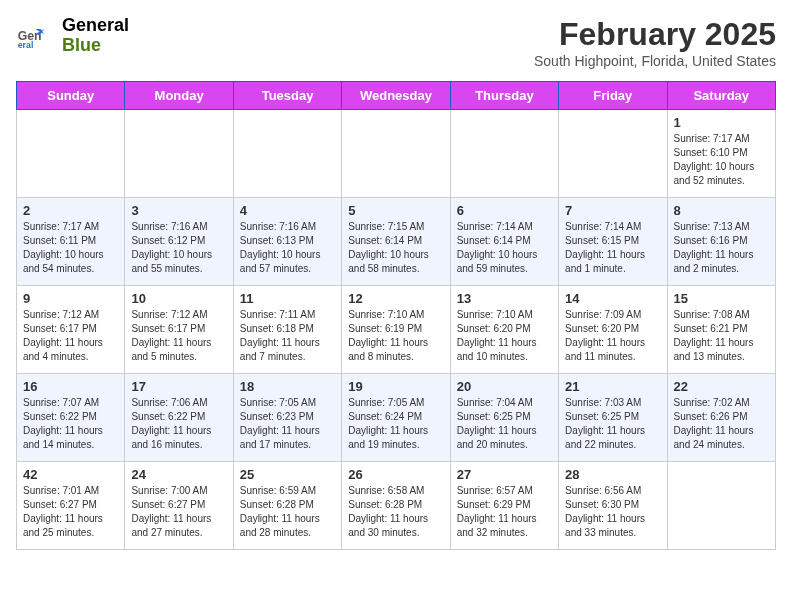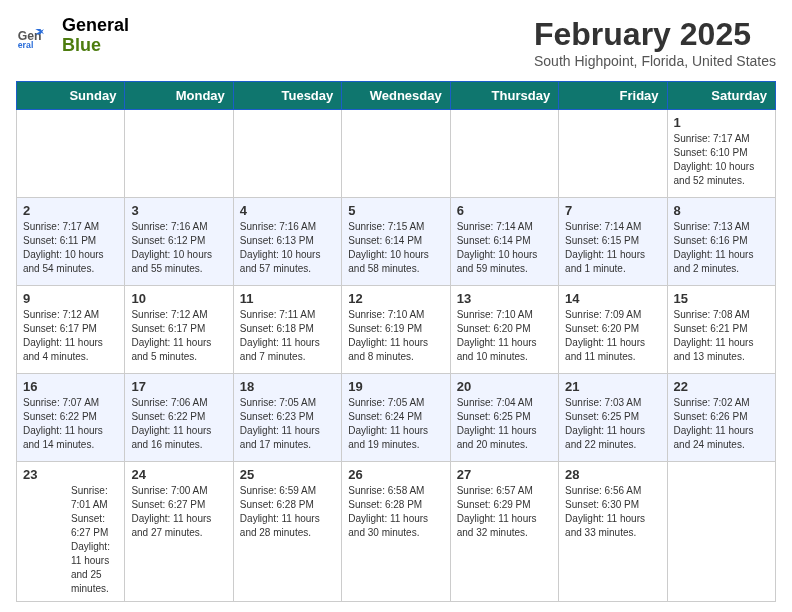--- a/index.html
+++ b/index.html
@@ -26,39 +26,40 @@
       font-weight: bold;
       line-height: 1.1;
     }
     .logo-general { color: #000000; }
     .logo-blue { color: #4d7c0f; }
     .logo-icon {
       width: 28px;
       height: 28px;
     }
     .title-block {
+      text-align: right;
     }
     .month-title {
       font-size: 32px;
       font-weight: bold;
       color: #333;
     }
     .location {
       font-size: 14px;
       color: #555;
     }
     .calendar {
       width: 100%;
       border-collapse: collapse;
       border: 1px solid #ccc;
     }
     .calendar th {
-      background-color: #0f766e;
+      background-color: #d946ef;
       color: #fff;
-      text-align: right;
+      text-align: center;
       padding: 6px 8px;
       font-size: 13px;
       font-weight: bold;
       border: 1px solid #1a5dc9;
     }
     .calendar td {
       width: 108px;
       vertical-align: top;
       padding: 5px 6px;
       border: 1px solid #ccc;
@@ -288,22 +289,22 @@
         <td class="alt-row">
           <span class="day-num">22</span>
           <div class="day-info" style="white-space: pre-line;">Sunrise: 7:02 AM
 Sunset: 6:26 PM
 Daylight: 11 hours
 and 24 minutes.</div>
         </td>
       </tr>
       <tr>
         <td>
-          <span class="day-num">23</span>
-          <div class="day-info" style="white-space: pre-line; margin-left: 48px;">Sunrise: 7:01 AM
+          <span class="day-num">42</span>
+          <div class="day-info" style="white-space: pre-line;">Sunrise: 7:01 AM
 Sunset: 6:27 PM
 Daylight: 11 hours
 and 25 minutes.</div>
         </td>
         <td>
           <span class="day-num">24</span>
           <div class="day-info" style="white-space: pre-line;">Sunrise: 7:00 AM
 Sunset: 6:27 PM
 Daylight: 11 hours
 and 27 minutes.</div>

